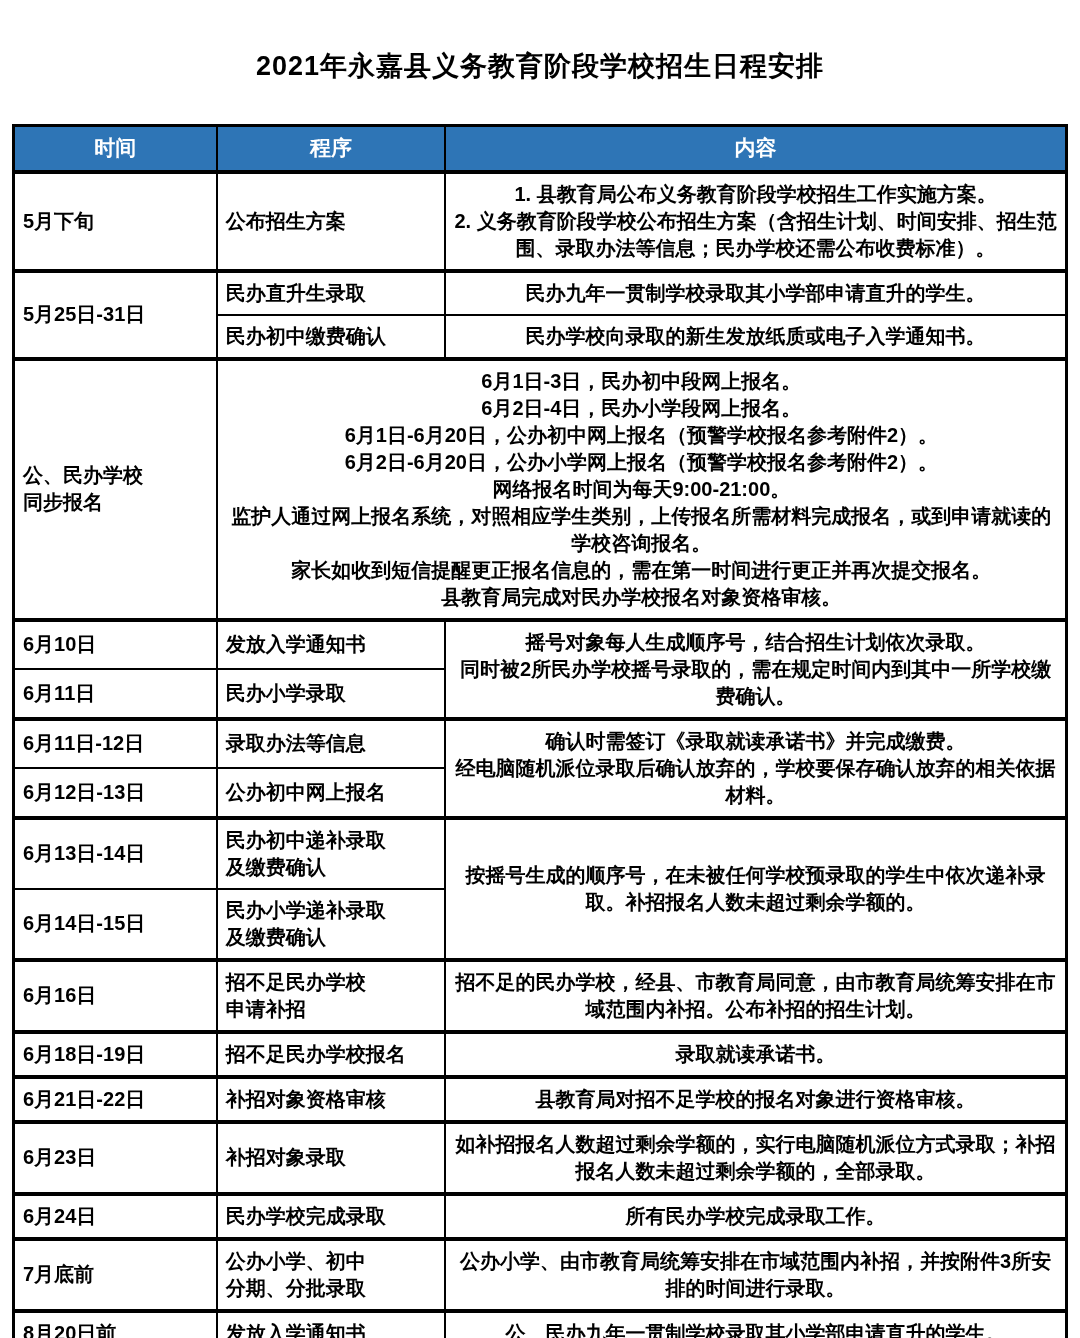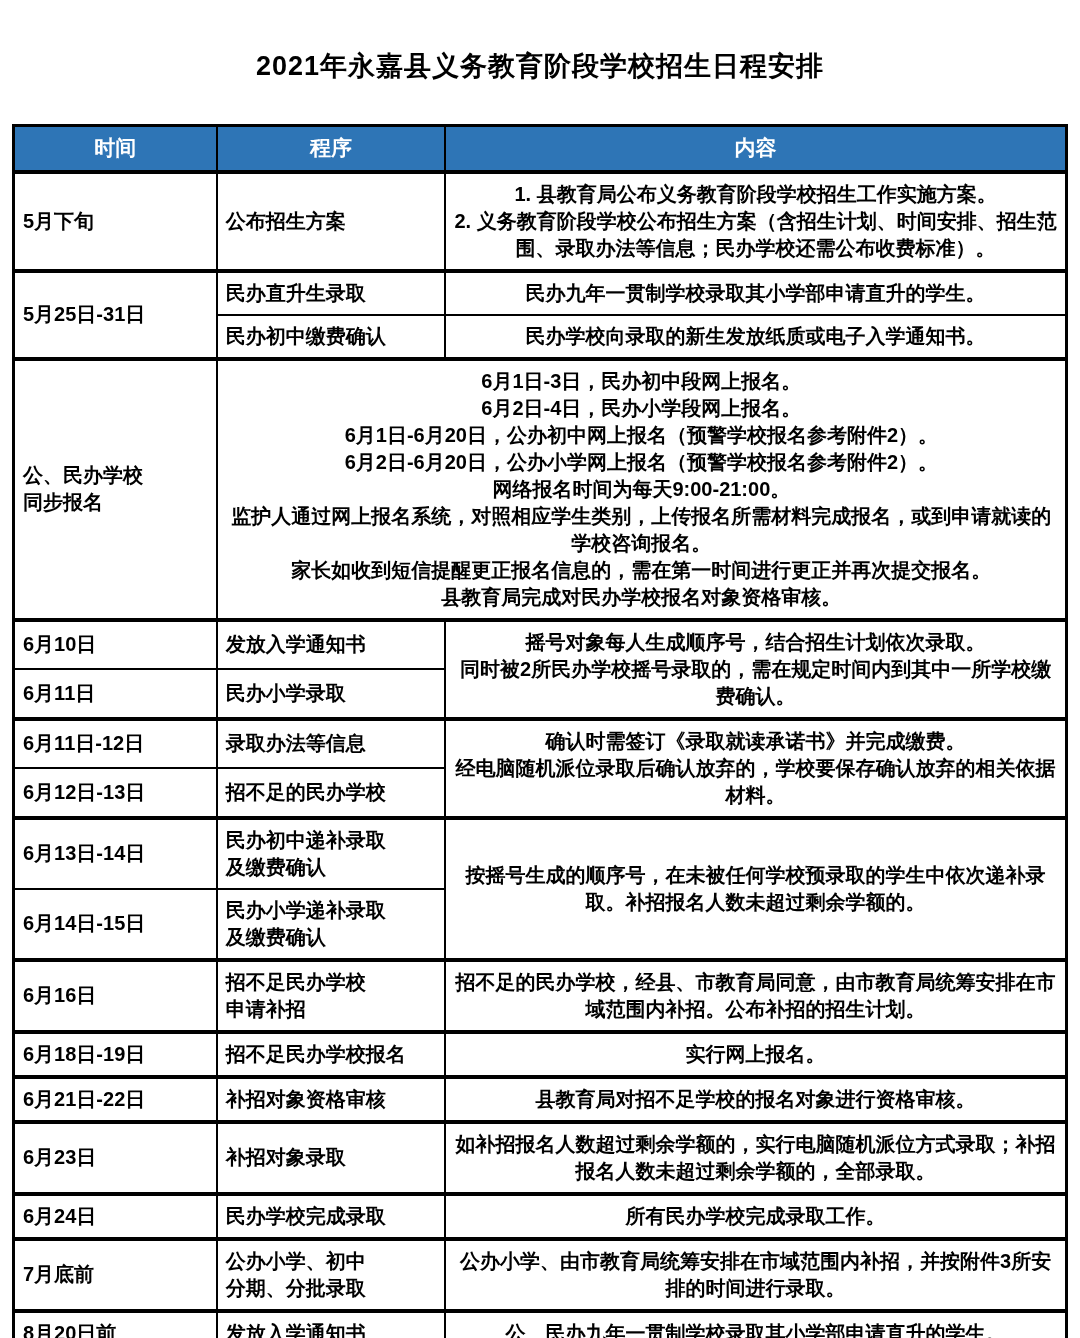--- a/index.html
+++ b/index.html
@@ -121,21 +121,21 @@
         <td class="procedure">民办小学录取</td>
       </tr>
       <tr class="grp">
         <td class="time">6月11日-12日</td>
         <td class="procedure">录取办法等信息</td>
         <td class="content" rowspan="2">确认时需签订《录取就读承诺书》并完成缴费。
 经电脑随机派位录取后确认放弃的，学校要保存确认放弃的相关依据材料。</td>
       </tr>
       <tr>
         <td class="time">6月12日-13日</td>
-        <td class="procedure">招不足的民办学校</td>
+        <td class="procedure">公办初中网上报名</td>
       </tr>
       <tr class="grp">
         <td class="time">6月13日-14日</td>
         <td class="procedure">民办初中递补录取
 及缴费确认</td>
         <td class="content" rowspan="2">按摇号生成的顺序号，在未被任何学校预录取的学生中依次递补录取。补招报名人数未超过剩余学额的。</td>
       </tr>
       <tr>
         <td class="time">6月14日-15日</td>
         <td class="procedure">民办小学递补录取
@@ -143,21 +143,21 @@
       </tr>
       <tr class="grp">
         <td class="time">6月16日</td>
         <td class="procedure">招不足民办学校
 申请补招</td>
         <td class="content">招不足的民办学校，经县、市教育局同意，由市教育局统筹安排在市域范围内补招。公布补招的招生计划。</td>
       </tr>
       <tr class="grp">
         <td class="time">6月18日-19日</td>
         <td class="procedure">招不足民办学校报名</td>
-        <td class="content">实行网上报名。</td>
+        <td class="content">录取就读承诺书。</td>
       </tr>
       <tr class="grp">
         <td class="time">6月21日-22日</td>
         <td class="procedure">补招对象资格审核</td>
         <td class="content">县教育局对招不足学校的报名对象进行资格审核。</td>
       </tr>
       <tr class="grp">
         <td class="time">6月23日</td>
         <td class="procedure">补招对象录取</td>
         <td class="content">如补招报名人数超过剩余学额的，实行电脑随机派位方式录取；补招报名人数未超过剩余学额的，全部录取。</td>

